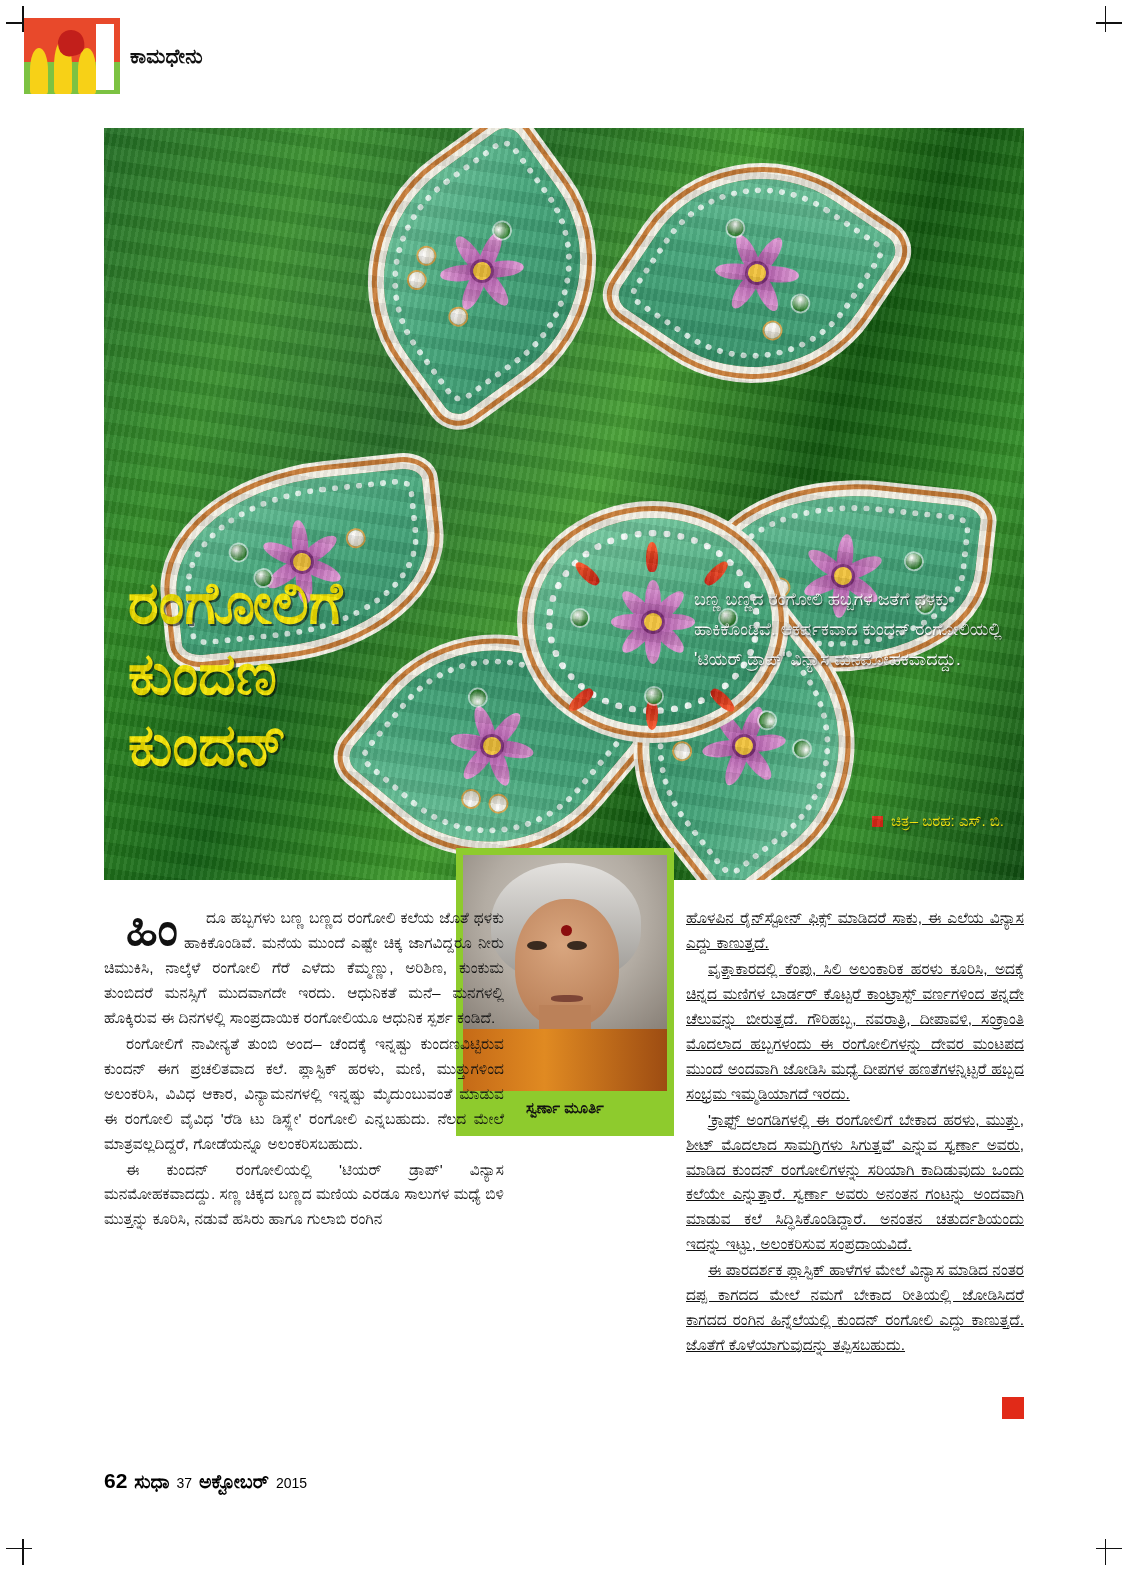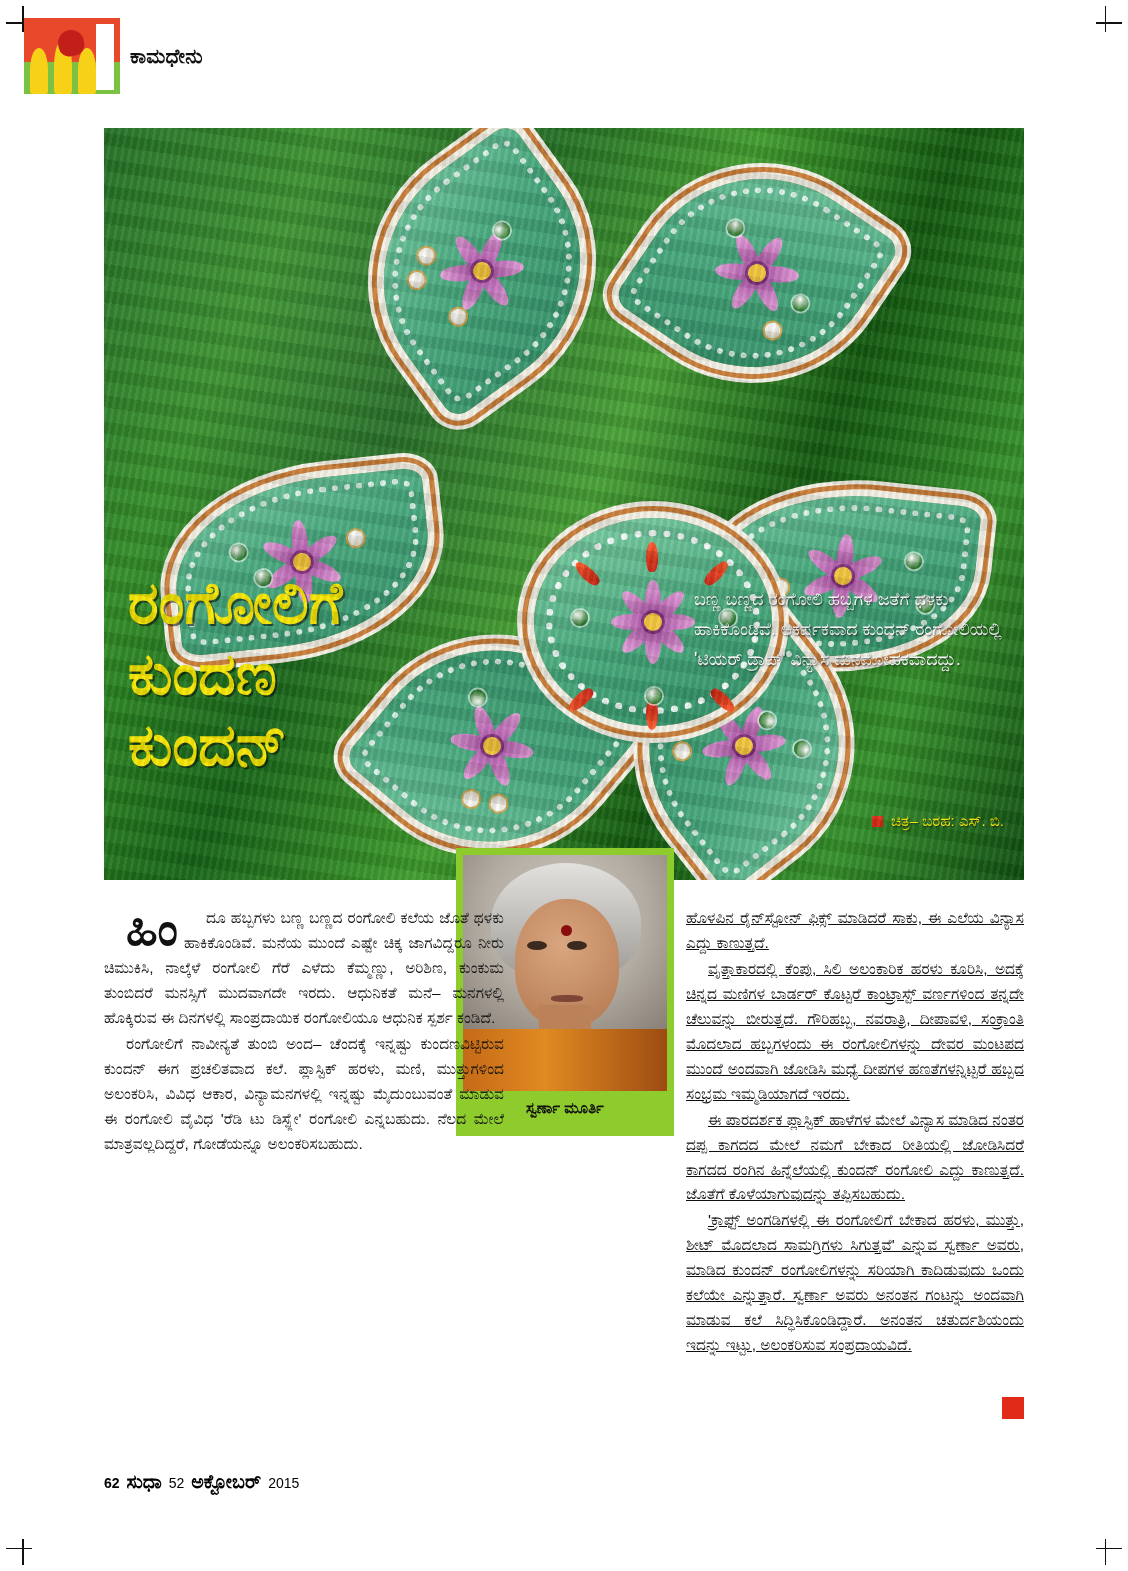--- a/index.html
+++ b/index.html
@@ -335,21 +335,21 @@
   
   .footer {
     position: absolute;
     left: 104px;
     bottom: 78px;
     display: flex;
     align-items: baseline;
     gap: 7px;
     font-size: 14px;
   }
-  .footer .pageno { font-size: 14px; font-weight: bold; }
+  .footer .pageno { font-size: 21px; font-weight: bold; }
   .footer .mag { font-weight: bold; font-size: 19px; }
 </style>
 </head>
 <body>
 
 <div class="crop crop-tl-h"></div>
 <div class="crop crop-tl-v"></div>
 <div class="crop crop-tr-h"></div>
 <div class="crop crop-tr-v"></div>
 <div class="crop crop-bl-h"></div>
@@ -519,30 +519,31 @@
   </div>
   <div class="portrait-caption">ಸ್ವರ್ಣಾ ಮೂರ್ತಿ</div>
 </div>
 
 <div class="col col-left">
   <p>
     <span class="dropcap">ಹಿಂ</span>
     <span>ದೂ ಹಬ್ಬಗಳು ಬಣ್ಣ ಬಣ್ಣದ ರಂಗೋಲಿ ಕಲೆಯ ಜೊತೆ ಥಳಕು ಹಾಕಿಕೊಂಡಿವೆ. ಮನೆಯ ಮುಂದೆ ಎಷ್ಟೇ ಚಿಕ್ಕ ಜಾಗವಿದ್ದರೂ ನೀರು ಚಿಮುಕಿಸಿ, ನಾಲ್ಕೆಳೆ ರಂಗೋಲಿ ಗೆರೆ ಎಳೆದು ಕೆಮ್ಮಣ್ಣು, ಅರಿಶಿಣ, ಕುಂಕುಮ ತುಂಬಿದರೆ ಮನಸ್ಸಿಗೆ ಮುದವಾಗದೇ ಇರದು. ಆಧುನಿಕತೆ ಮನೆ– ಮನಗಳಲ್ಲಿ ಹೊಕ್ಕಿರುವ ಈ ದಿನಗಳಲ್ಲಿ ಸಾಂಪ್ರದಾಯಿಕ ರಂಗೋಲಿಯೂ ಆಧುನಿಕ ಸ್ಪರ್ಶ ಕಂಡಿದೆ.</span>
   </p>
   <p><span>ರಂಗೋಲಿಗೆ ನಾವೀನ್ಯತೆ ತುಂಬಿ ಅಂದ– ಚೆಂದಕ್ಕೆ ಇನ್ನಷ್ಟು ಕುಂದಣವಿಟ್ಟಿರುವ ಕುಂದನ್ ಈಗ ಪ್ರಚಲಿತವಾದ ಕಲೆ. ಪ್ಲಾಸ್ಟಿಕ್ ಹರಳು, ಮಣಿ, ಮುತ್ತುಗಳಿಂದ ಅಲಂಕರಿಸಿ, ವಿವಿಧ ಆಕಾರ, ವಿನ್ಯಾಮನಗಳಲ್ಲಿ ಇನ್ನಷ್ಟು ಮೈದುಂಬುವಂತೆ ಮಾಡುವ ಈ ರಂಗೋಲಿ ವೈವಿಧ 'ರೆಡಿ ಟು ಡಿಸ್ಪ್ಲೇ' ರಂಗೋಲಿ ಎನ್ನಬಹುದು. ನೆಲದ ಮೇಲೆ ಮಾತ್ರವಲ್ಲದಿದ್ದರೆ, ಗೋಡೆಯನ್ನೂ ಅಲಂಕರಿಸಬಹುದು.</span></p>
+  <p><span>ಈ ಕುಂದನ್ ರಂಗೋಲಿಯಲ್ಲಿ 'ಟಿಯರ್ ಡ್ರಾಪ್' ವಿನ್ಯಾಸ ಮನಮೋಹಕವಾದದ್ದು. ಸಣ್ಣ ಚಿಕ್ಕದ ಬಣ್ಣದ ಮಣಿಯ ಎರಡೂ ಸಾಲುಗಳ ಮಧ್ಯೆ ಬಿಳಿ ಮುತ್ತನ್ನು ಕೂರಿಸಿ, ನಡುವೆ ಹಸಿರು ಹಾಗೂ ಗುಲಾಬಿ ರಂಗಿನ</span></p>
 </div>
 
 <div class="col col-right">
   <p class="noindent"><span>ಹೊಳಪಿನ ರೈನ್‌ಸ್ಟೋನ್ ಫಿಕ್ಸ್ ಮಾಡಿದರೆ ಸಾಕು, ಈ ಎಲೆಯ ವಿನ್ಯಾಸ ಎದ್ದು ಕಾಣುತ್ತದೆ.</span></p>
   <p><span>ವೃತ್ತಾಕಾರದಲ್ಲಿ ಕೆಂಪು, ಸಿಲಿ ಅಲಂಕಾರಿಕ ಹರಳು ಕೂರಿಸಿ, ಅದಕ್ಕೆ ಚಿನ್ನದ ಮಣಿಗಳ ಬಾರ್ಡರ್ ಕೊಟ್ಟರೆ ಕಾಂಟ್ರಾಸ್ಟ್ ವರ್ಣಗಳಿಂದ ತನ್ನದೇ ಚೆಲುವನ್ನು ಬೀರುತ್ತದೆ. ಗೌರಿಹಬ್ಬ, ನವರಾತ್ರಿ, ದೀಪಾವಳಿ, ಸಂಕ್ರಾಂತಿ ಮೊದಲಾದ ಹಬ್ಬಗಳಂದು ಈ ರಂಗೋಲಿಗಳನ್ನು ದೇವರ ಮಂಟಪದ ಮುಂದೆ ಅಂದವಾಗಿ ಜೋಡಿಸಿ ಮಧ್ಯೆ ದೀಪಗಳ ಹಣತೆಗಳನ್ನಿಟ್ಟರೆ ಹಬ್ಬದ ಸಂಭ್ರಮ ಇಮ್ಮಡಿಯಾಗದೆ ಇರದು.</span></p>
+  <p><span>'ಕ್ರಾಫ್ಟ್ ಅಂಗಡಿಗಳಲ್ಲಿ ಈ ರಂಗೋಲಿಗೆ ಬೇಕಾದ ಹರಳು, ಮುತ್ತು, ಶೀಟ್ ಮೊದಲಾದ ಸಾಮಗ್ರಿಗಳು ಸಿಗುತ್ತವೆ' ಎನ್ನುವ ಸ್ವರ್ಣಾ ಅವರು, ಮಾಡಿದ ಕುಂದನ್ ರಂಗೋಲಿಗಳನ್ನು ಸರಿಯಾಗಿ ಕಾದಿಡುವುದು ಒಂದು ಕಲೆಯೇ ಎನ್ನುತ್ತಾರೆ. ಸ್ವರ್ಣಾ ಅವರು ಅನಂತನ ಗಂಟನ್ನು ಅಂದವಾಗಿ ಮಾಡುವ ಕಲೆ ಸಿದ್ಧಿಸಿಕೊಂಡಿದ್ದಾರೆ. ಅನಂತನ ಚತುರ್ದಶಿಯಂದು ಇದನ್ನು ಇಟ್ಟು, ಅಲಂಕರಿಸುವ ಸಂಪ್ರದಾಯವಿದೆ.</span></p>
   <p><span>ಈ ಪಾರದರ್ಶಕ ಪ್ಲಾಸ್ಟಿಕ್ ಹಾಳೆಗಳ ಮೇಲೆ ವಿನ್ಯಾಸ ಮಾಡಿದ ನಂತರ ದಪ್ಪ ಕಾಗದದ ಮೇಲೆ ನಮಗೆ ಬೇಕಾದ ರೀತಿಯಲ್ಲಿ ಜೋಡಿಸಿದರೆ ಕಾಗದದ ರಂಗಿನ ಹಿನ್ನೆಲೆಯಲ್ಲಿ ಕುಂದನ್ ರಂಗೋಲಿ ಎದ್ದು ಕಾಣುತ್ತದೆ. ಜೊತೆಗೆ ಕೊಳೆಯಾಗುವುದನ್ನು ತಪ್ಪಿಸಬಹುದು.</span></p>
-  <p><span>'ಕ್ರಾಫ್ಟ್ ಅಂಗಡಿಗಳಲ್ಲಿ ಈ ರಂಗೋಲಿಗೆ ಬೇಕಾದ ಹರಳು, ಮುತ್ತು, ಶೀಟ್ ಮೊದಲಾದ ಸಾಮಗ್ರಿಗಳು ಸಿಗುತ್ತವೆ' ಎನ್ನುವ ಸ್ವರ್ಣಾ ಅವರು, ಮಾಡಿದ ಕುಂದನ್ ರಂಗೋಲಿಗಳನ್ನು ಸರಿಯಾಗಿ ಕಾದಿಡುವುದು ಒಂದು ಕಲೆಯೇ ಎನ್ನುತ್ತಾರೆ. ಸ್ವರ್ಣಾ ಅವರು ಅನಂತನ ಗಂಟನ್ನು ಅಂದವಾಗಿ ಮಾಡುವ ಕಲೆ ಸಿದ್ಧಿಸಿಕೊಂಡಿದ್ದಾರೆ. ಅನಂತನ ಚತುರ್ದಶಿಯಂದು ಇದನ್ನು ಇಟ್ಟು, ಅಲಂಕರಿಸುವ ಸಂಪ್ರದಾಯವಿದೆ.</span></p>
 </div>
 
 <div class="end-square"></div>
 
 <div class="footer">
   <span class="pageno">62</span>
   <span class="mag">ಸುಧಾ</span>
-  <span>52</span>
+  <span>37</span>
   <span class="mag">ಅಕ್ಟೋಬರ್</span>
   <span>2015</span>
 </div>
 
 </body></html>

